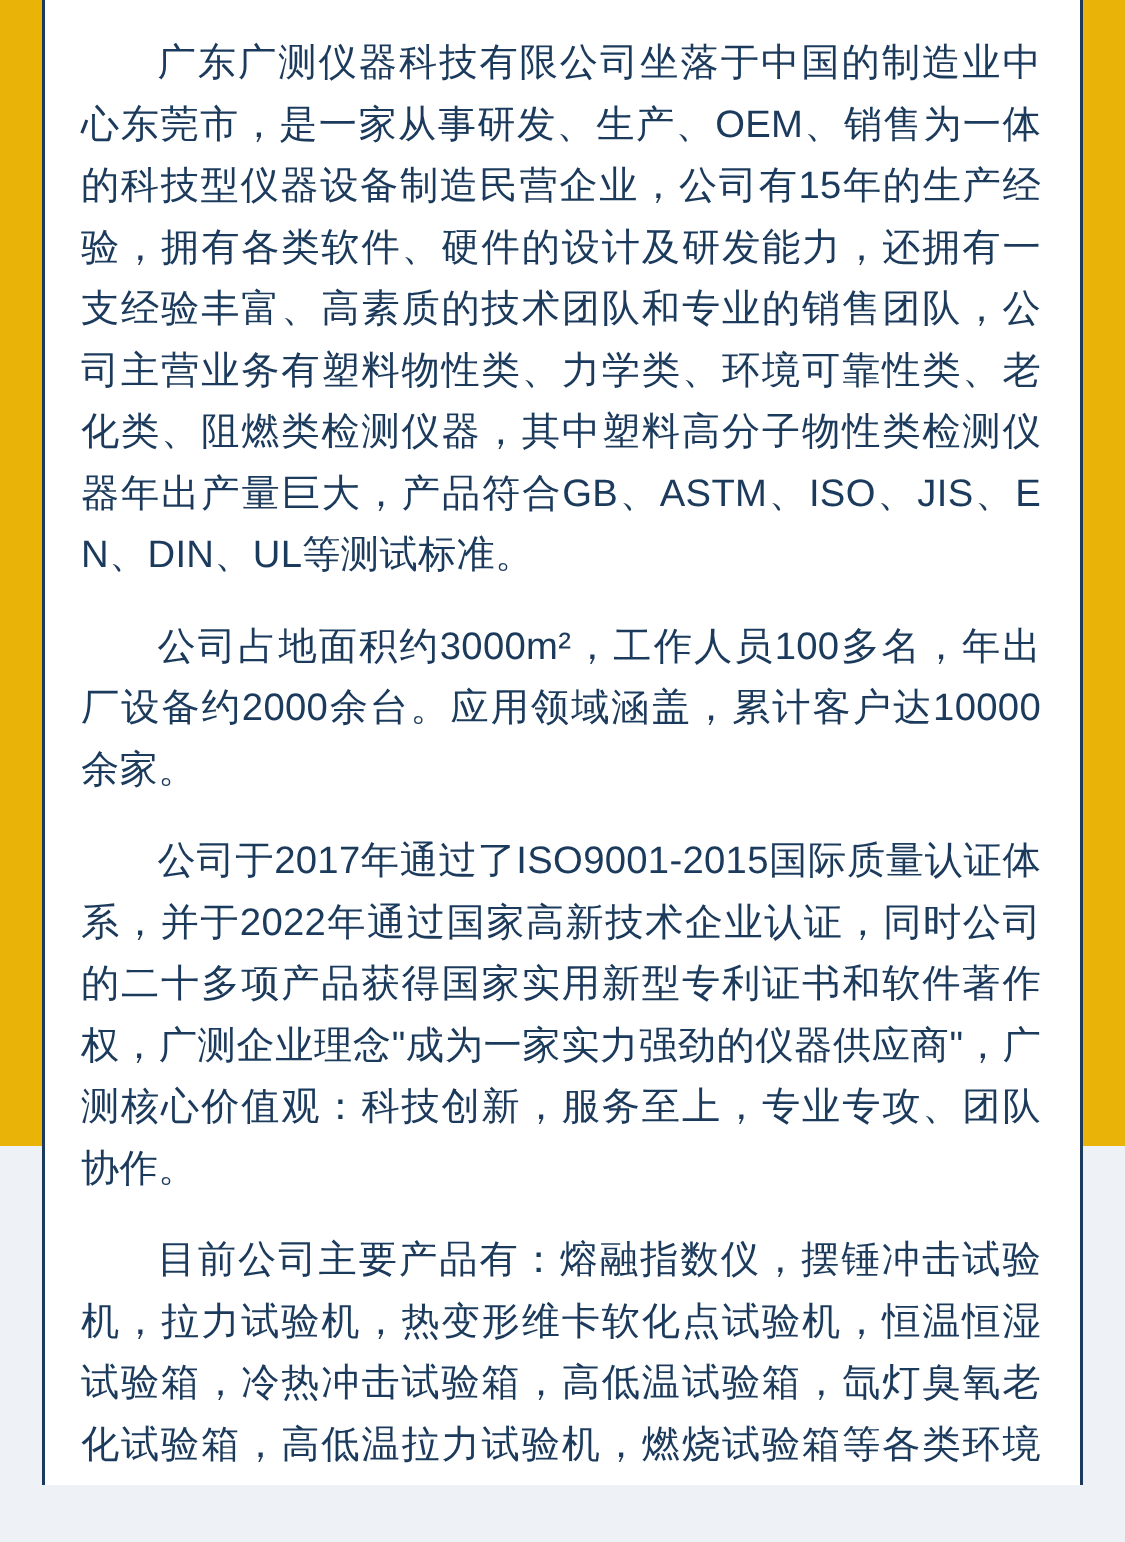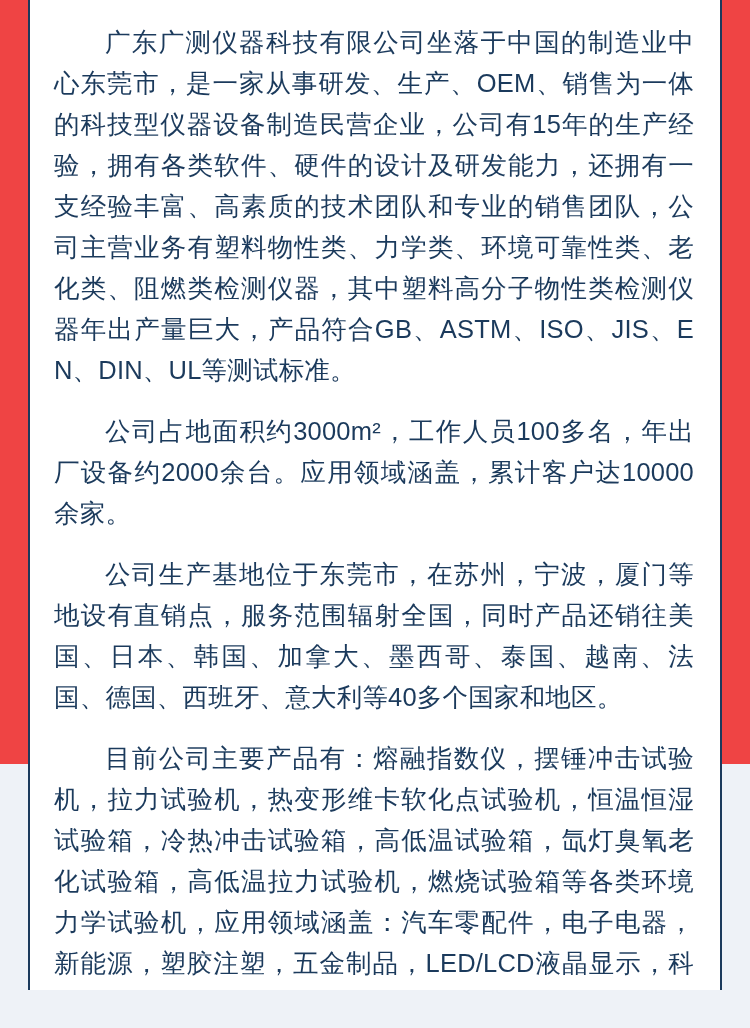--- a/index.html
+++ b/index.html
@@ -10,21 +10,21 @@
   body {
     width: 750px;
     height: 1028px;
     font-family: "Liberation Sans", sans-serif;
     overflow: hidden;
   }
   .page {
     position: relative;
     width: 750px;
     height: 764px;
-    background: #ef4444;
+    background: #eab308;
     box-sizing: border-box;
   }
   .card {
     position: absolute;
     left: 28px;
     top: 0px;
     width: 694px;
     height: 990px;
     background: #ffffff;
     border-left: 2px solid #1b3a5c;
@@ -60,18 +60,18 @@
   }
 </style>
 </head>
 <body>
 
 <div class="page">
   <div class="card">
     <div class="content">
       <p class="para">广东广测仪器科技有限公司坐落于中国的制造业中心东莞市，是一家从事研发、生产、OEM、销售为一体的科技型仪器设备制造民营企业，公司有15年的生产经验，拥有各类软件、硬件的设计及研发能力，还拥有一支经验丰富、高素质的技术团队和专业的销售团队，公司主营业务有塑料物性类、力学类、环境可靠性类、老化类、阻燃类检测仪器，其中塑料高分子物性类检测仪器年出产量巨大，产品符合GB、ASTM、ISO、JIS、EN、DIN、UL等测试标准。</p>
       <p class="para">公司占地面积约3000m²，工作人员100多名，年出厂设备约2000余台。应用领域涵盖，累计客户达10000余家。</p>
-      <p class="para">公司生产基地位于东莞市，在苏州，宁波，厦门等地设有直销点，服务范围辐射全国，同时产品还销往美国、日本、韩国、加拿大、墨西哥、泰国、越南、法国、德国、西班牙、意大利等40多个国家和地区。</p>
+      <p class="para">公司于2017年通过了ISO9001-2015国际质量认证体系，并于2022年通过国家高新技术企业认证，同时公司的二十多项产品获得国家实用新型专利证书和软件著作权，广测企业理念"成为一家实力强劲的仪器供应商"，广测核心价值观：科技创新，服务至上，专业专攻、团队协作。</p>
       <p class="para">目前公司主要产品有：熔融指数仪，摆锤冲击试验机，拉力试验机，热变形维卡软化点试验机，恒温恒湿试验箱，冷热冲击试验箱，高低温试验箱，氙灯臭氧老化试验箱，高低温拉力试验机，燃烧试验箱等各类环境力学试验机，应用领域涵盖：汽车零配件，电子电器，新能源，塑胶注塑，五金制品，LED/LCD液晶显示，科研院校，质检单位等行业领域，"细节决定质量，态度决定一切"广测人始终坚持以细节筑造品质，以质量寻求发展。</p>
     </div>
   </div>
   <div class="footer-strip"></div>
 </div>
 
 </body></html>

